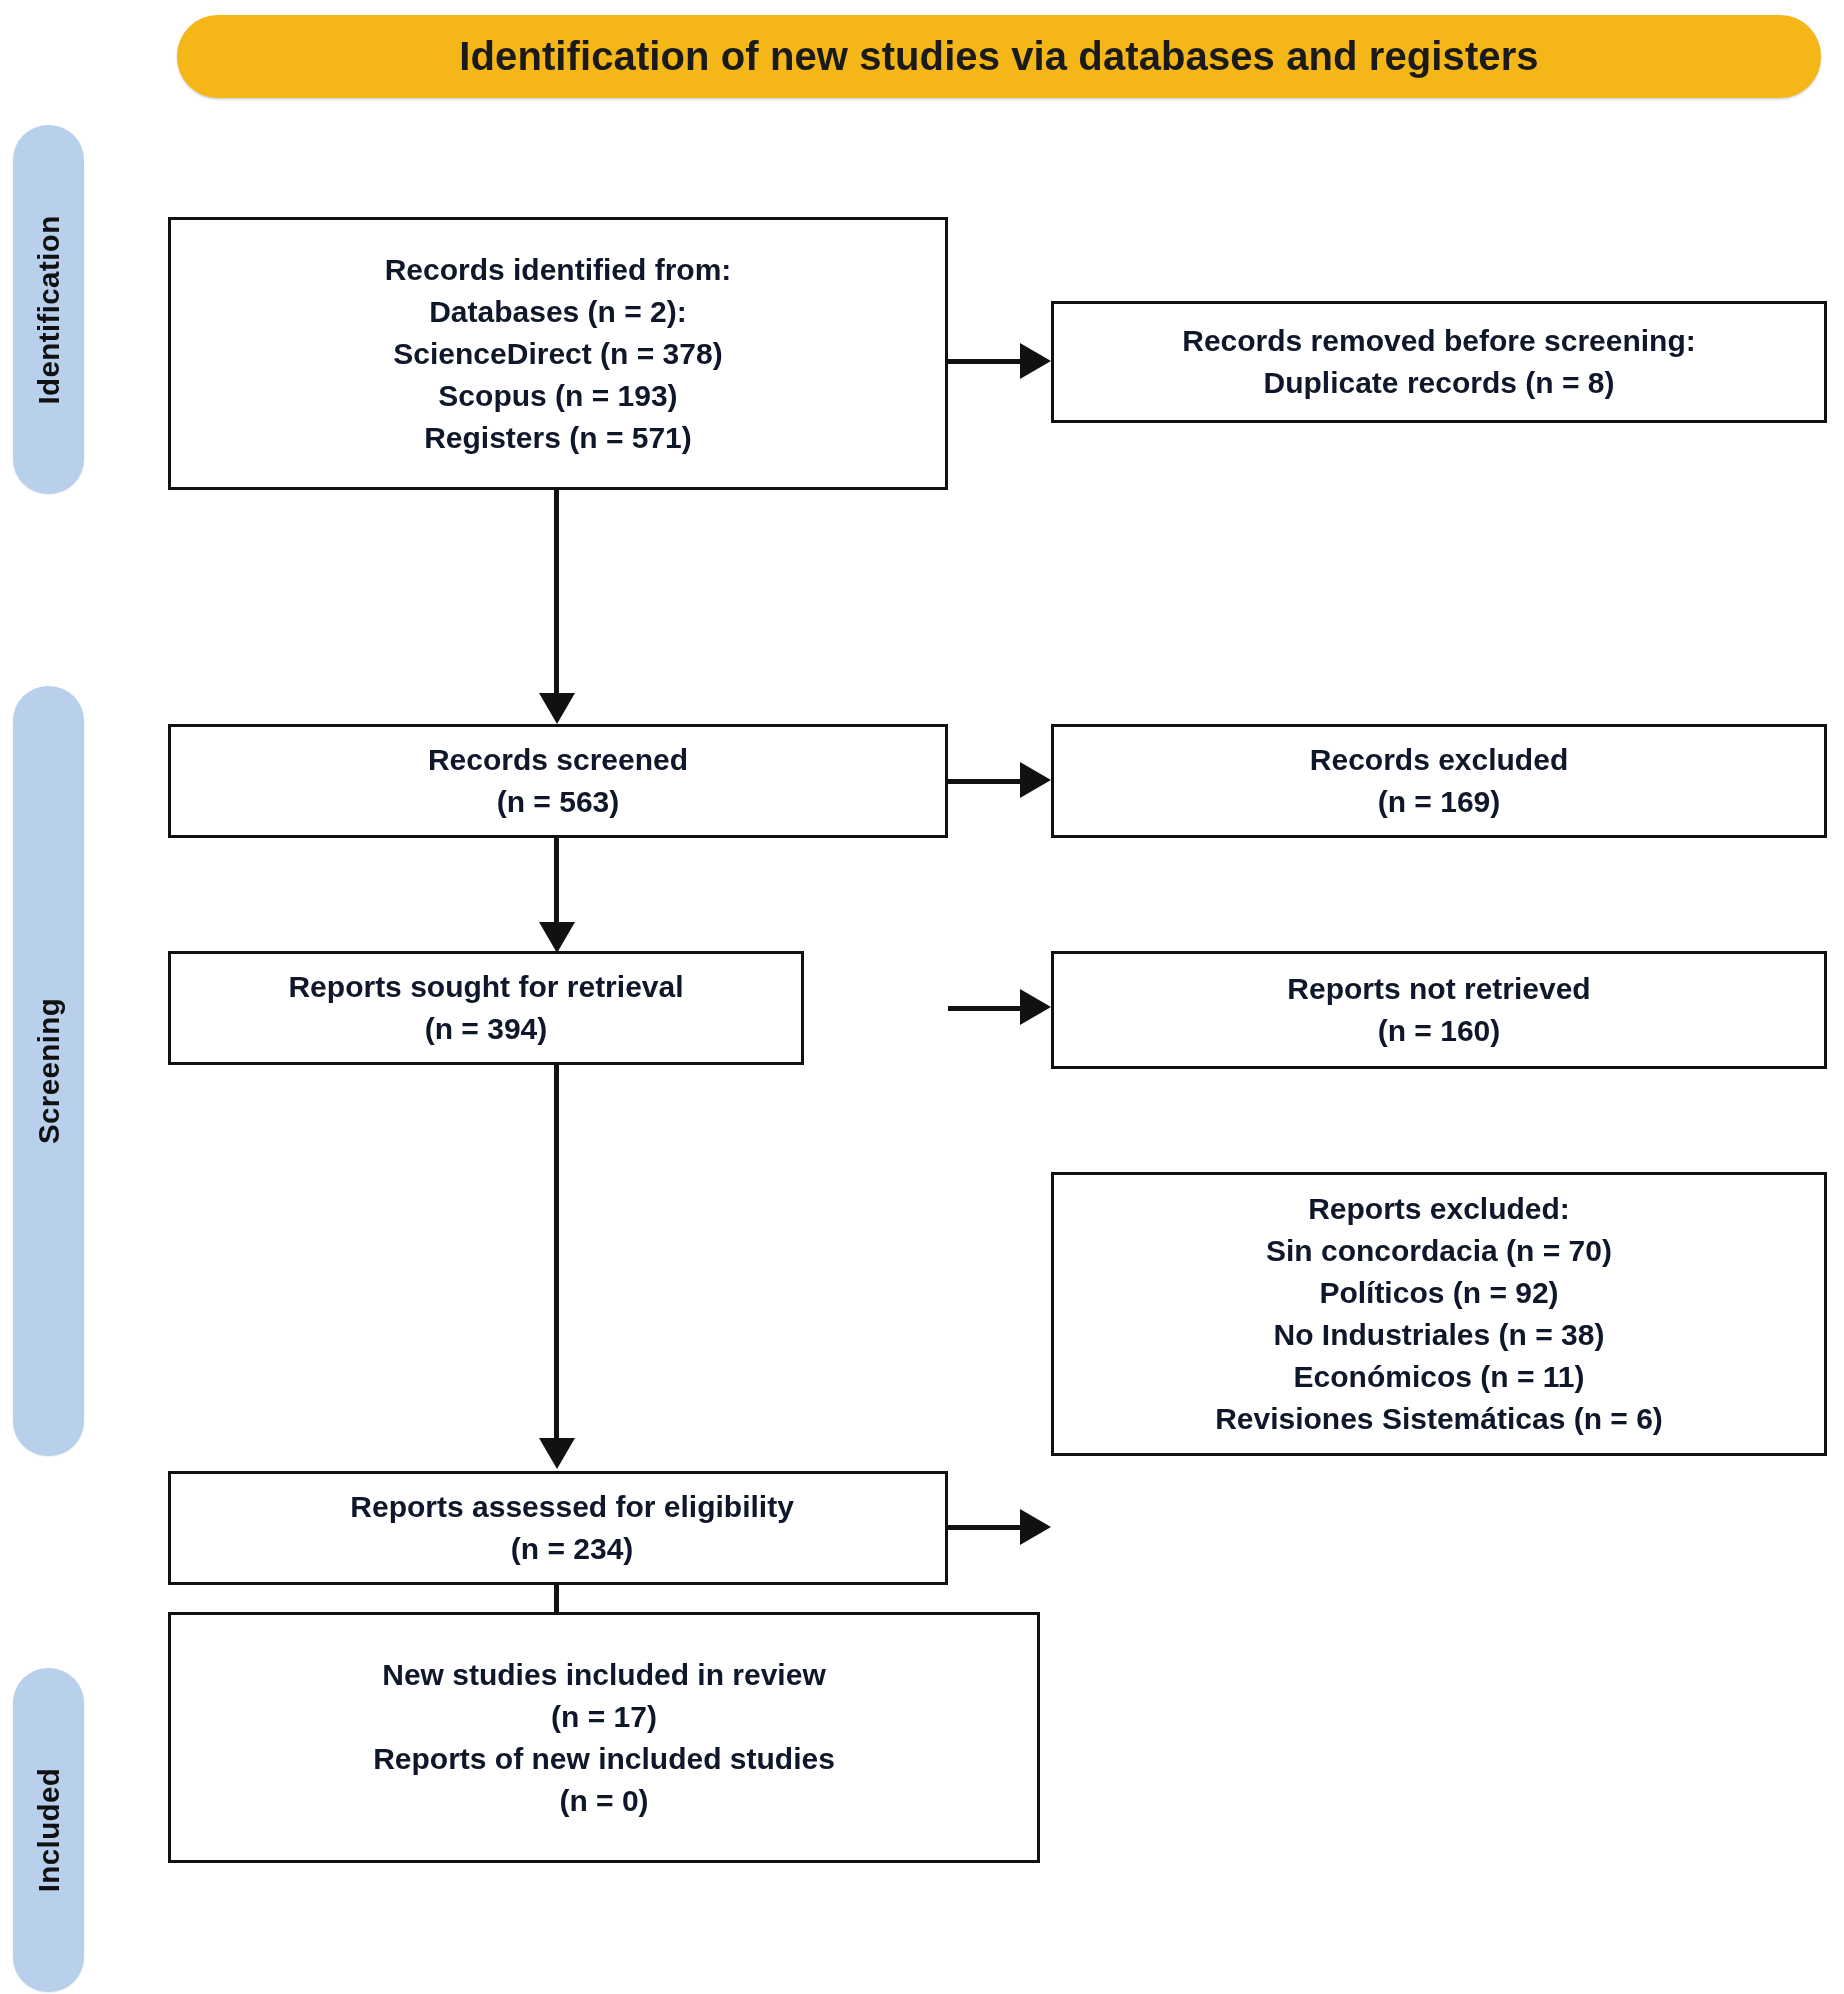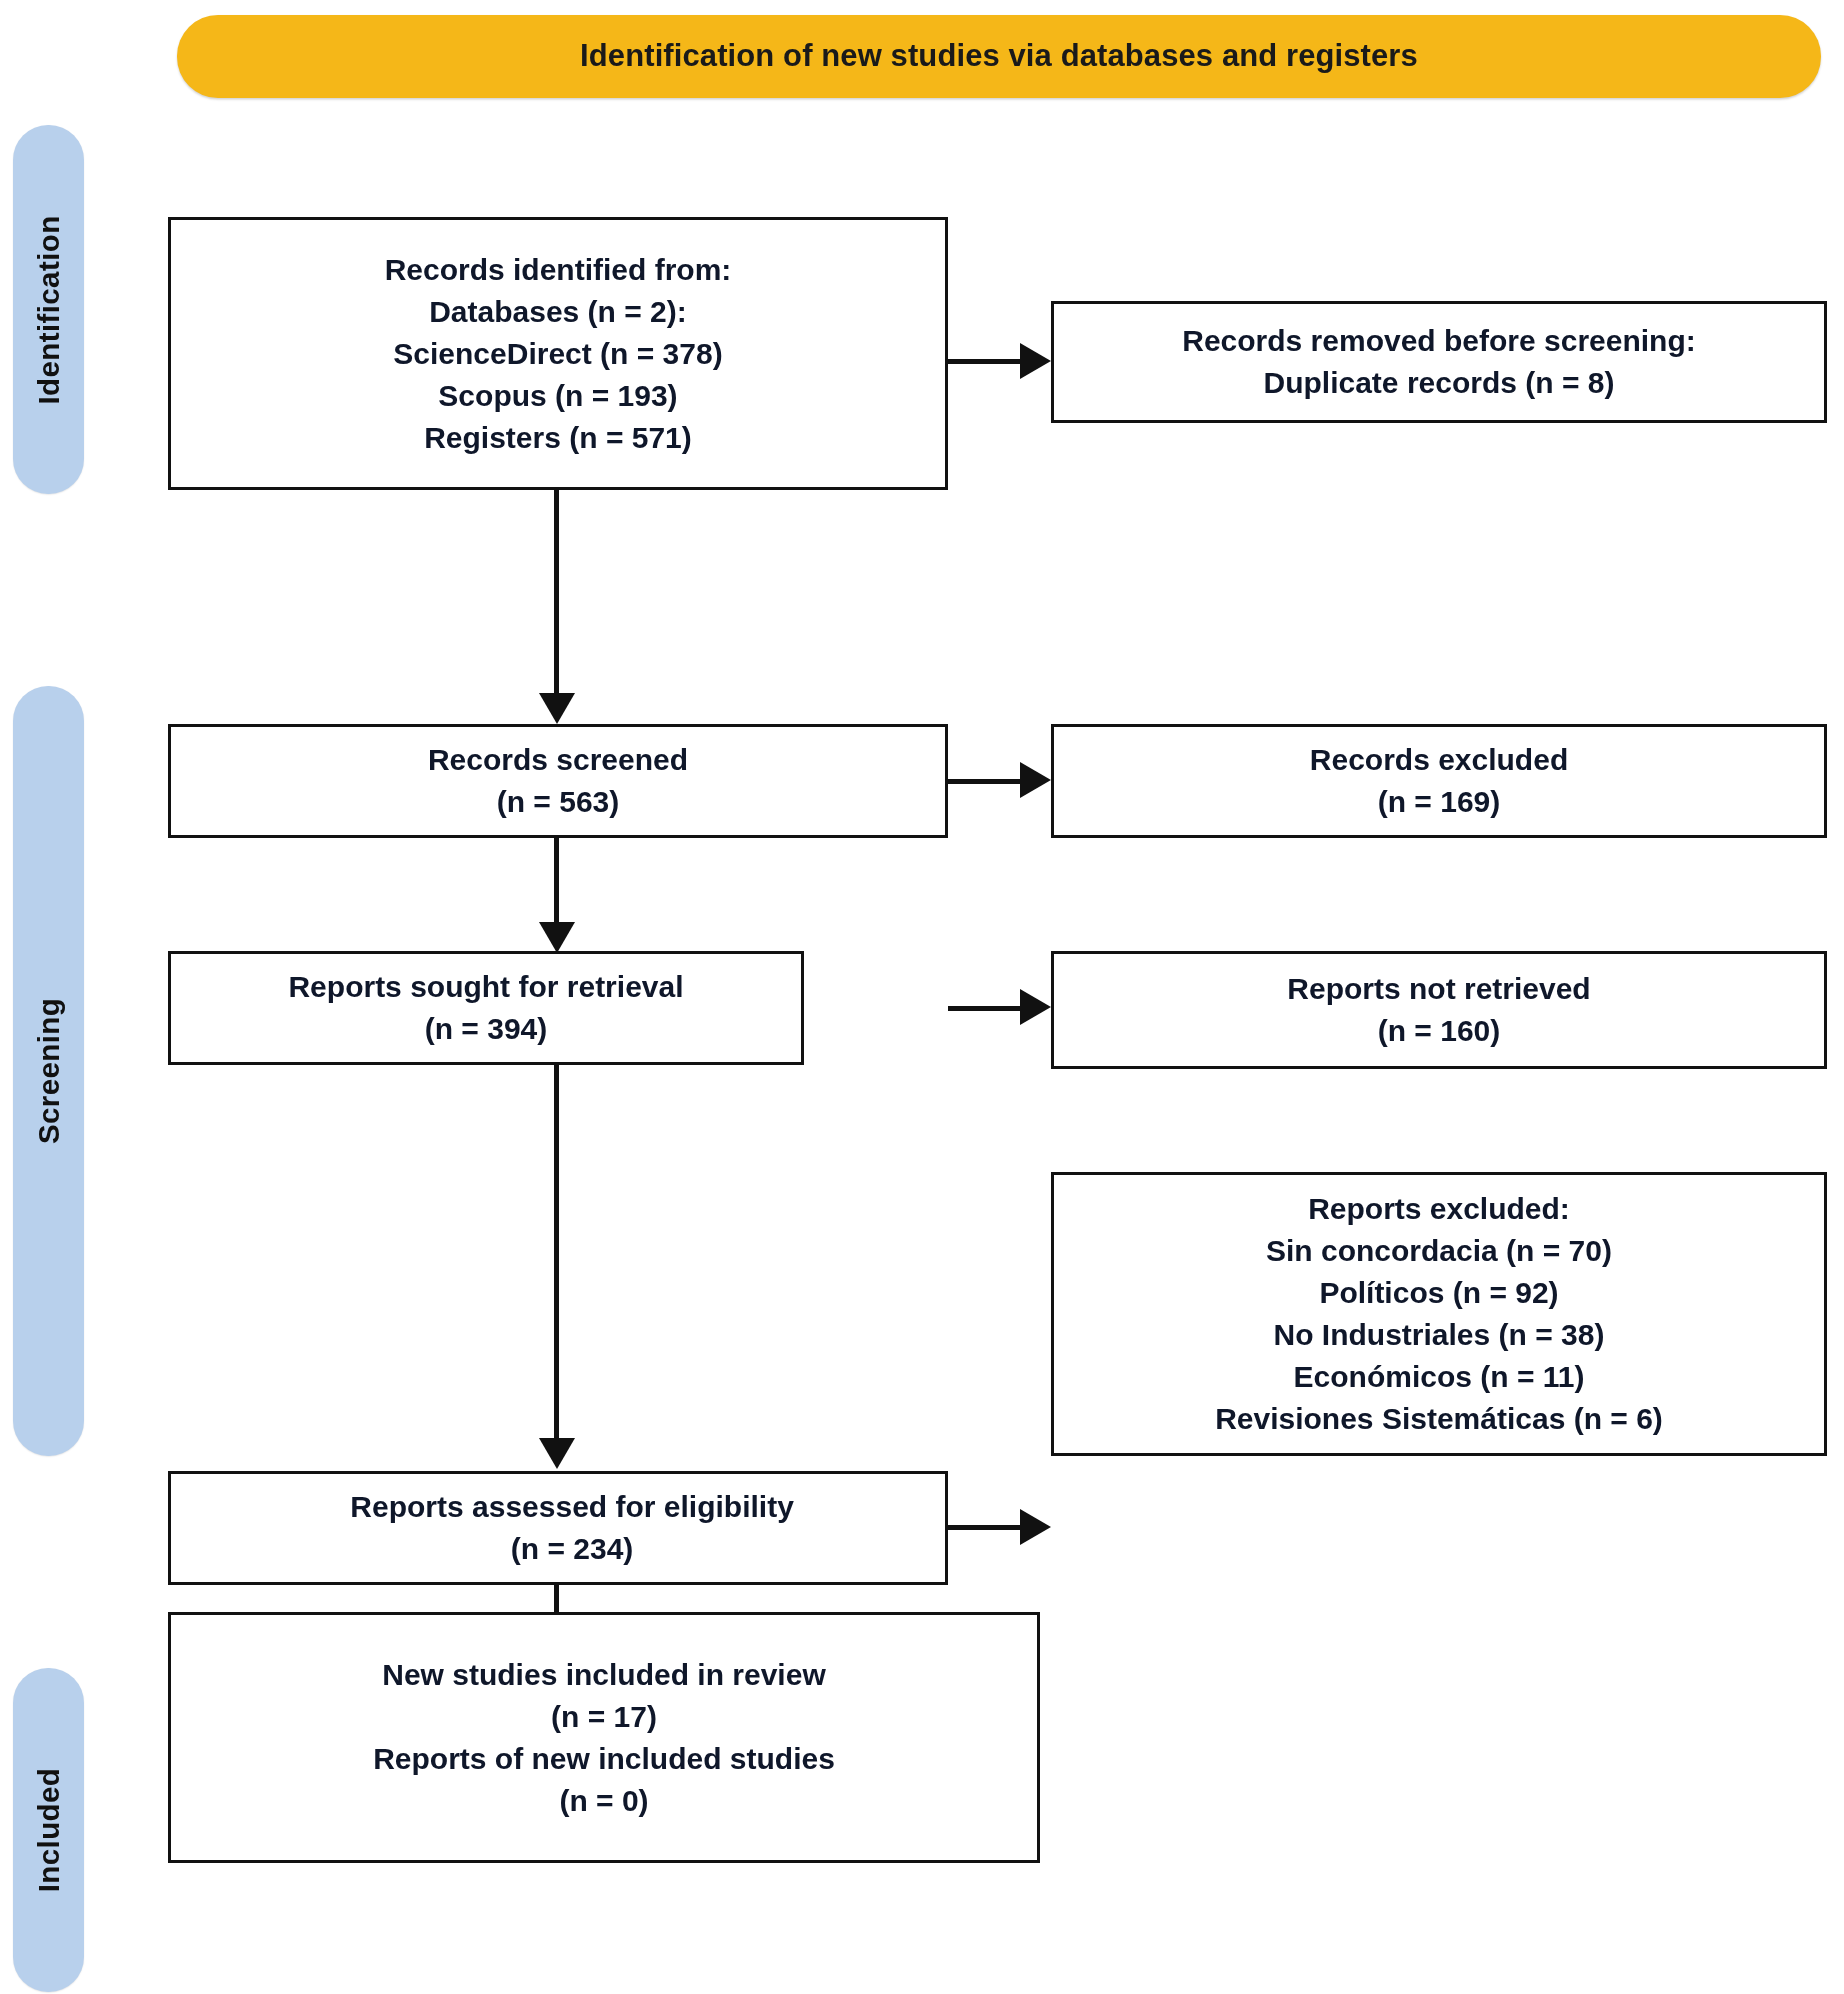--- a/index.html
+++ b/index.html
@@ -26,21 +26,21 @@
     width: 1644px;
     height: 83px;
     background: #F5B718;
     border-radius: 41px;
     display: flex;
     align-items: center;
     justify-content: center;
     box-shadow: 0 1.5px 2.2px rgba(0,0,0,0.18);
   }
   .banner-text {
-    font-size: 31px;
+    font-size: 40px;
     font-weight: 700;
     color: #1a1a1a;
     letter-spacing: 0.1px;
     text-align: center;
   }
 
   
   .stage-pill {
     position: absolute;
     left: 13.3px;

